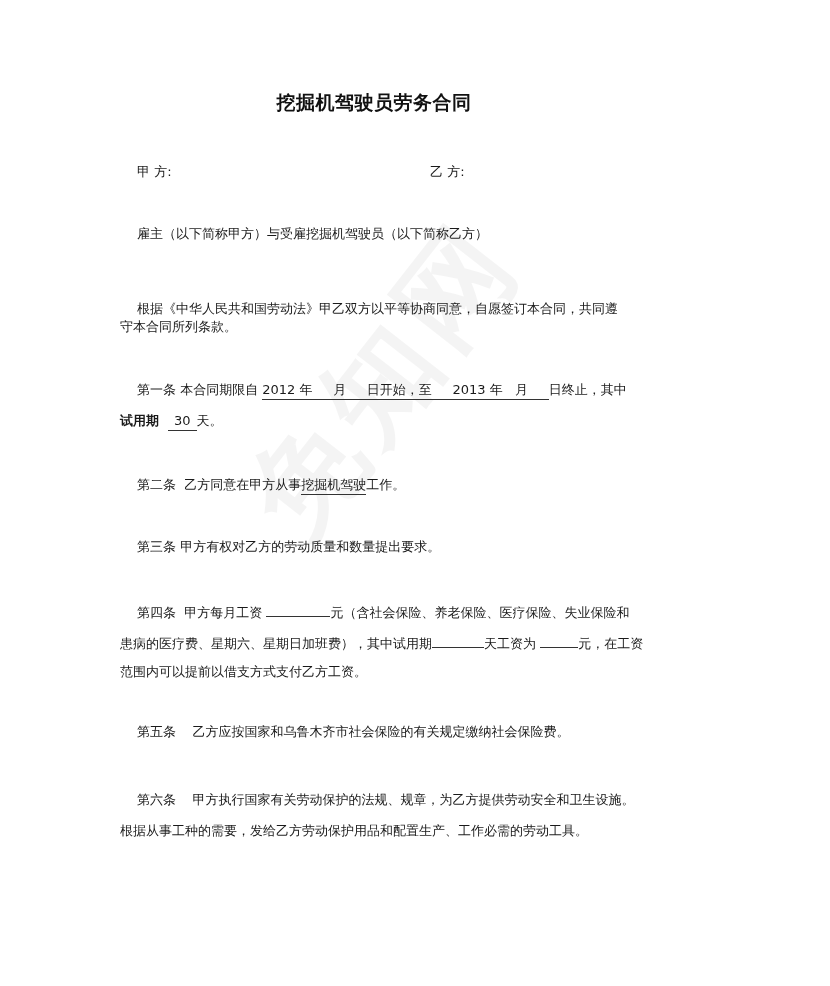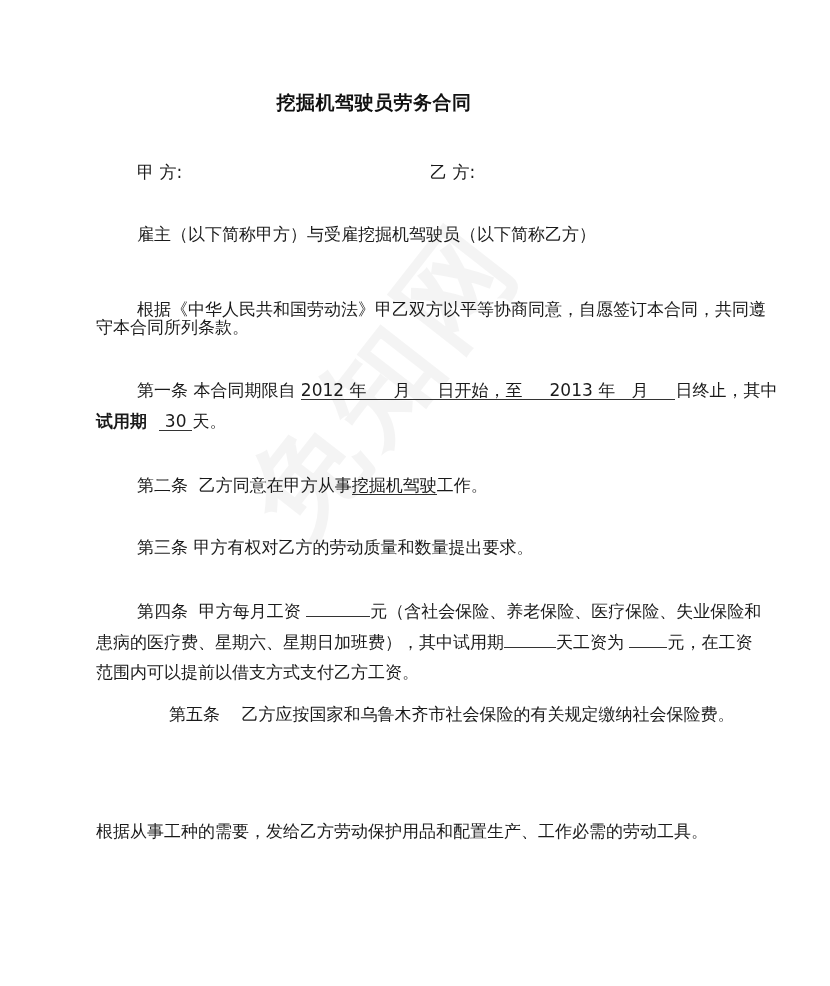--- a/index.html
+++ b/index.html
@@ -42,27 +42,27 @@
       width: 748px;
       top: 90px;
       text-align: center;
       font-size: 19px;
       font-weight: bold;
       color: #111;
       letter-spacing: 0.5px;
     }
     .line {
       position: absolute;
-      font-size: 17px;
+      font-size: 13px;
       white-space: nowrap;
       line-height: 20px;
       color: #1a1a1a;
     }
     .indent { left: 137px; }
-    .cont { left: 96px; }
+    .cont { left: 120px; }
     .u {
       border-bottom: 1px solid #333;
       display: inline-block;
       line-height: 18px;
     }
     .blank {
       display: inline-block;
       border-bottom: 1px solid #333;
       height: 16px;
       vertical-align: baseline;
@@ -100,17 +100,18 @@
   <div class="line indent" style="top:537px;">第三条  甲方有权对乙方的劳动质量和数量提出要求。</div>
 
   <div class="line indent" style="top:600px;">
     <span style="white-space:pre;">第四条  甲方每月工资 </span><span class="blank" style="width:64px;"></span><span>元（含社会保险、养老保险、医疗保险、失业保险和</span>
   </div>
   <div class="line cont" style="top:631px;">
     <span>患病的医疗费、星期六、星期日加班费），其中试用期</span><span class="blank" style="width:52px;"></span><span style="white-space:pre;text-align:center;">天工资为 </span><span class="blank" style="width:38px;"></span><span>元，在工资</span>
   </div>
   <div class="line cont" style="top:662px;">范围内可以提前以借支方式支付乙方工资。</div>
 
-  <div class="line indent" style="top:704px; white-space:pre;margin-left:32px;">第五条    乙方应按国家和乌鲁木齐市社会保险的有关规定缴纳社会保险费。</div>
+  <div class="line indent" style="top:722px; white-space:pre;">第五条    乙方应按国家和乌鲁木齐市社会保险的有关规定缴纳社会保险费。</div>
 
+  <div class="line indent" style="top:790px; white-space:pre;">第六条    甲方执行国家有关劳动保护的法规、规章，为乙方提供劳动安全和卫生设施。</div>
   <div class="line cont" style="top:821px;">根据从事工种的需要，发给乙方劳动保护用品和配置生产、工作必需的劳动工具。</div>
 
 </div>
 
 </body></html>

